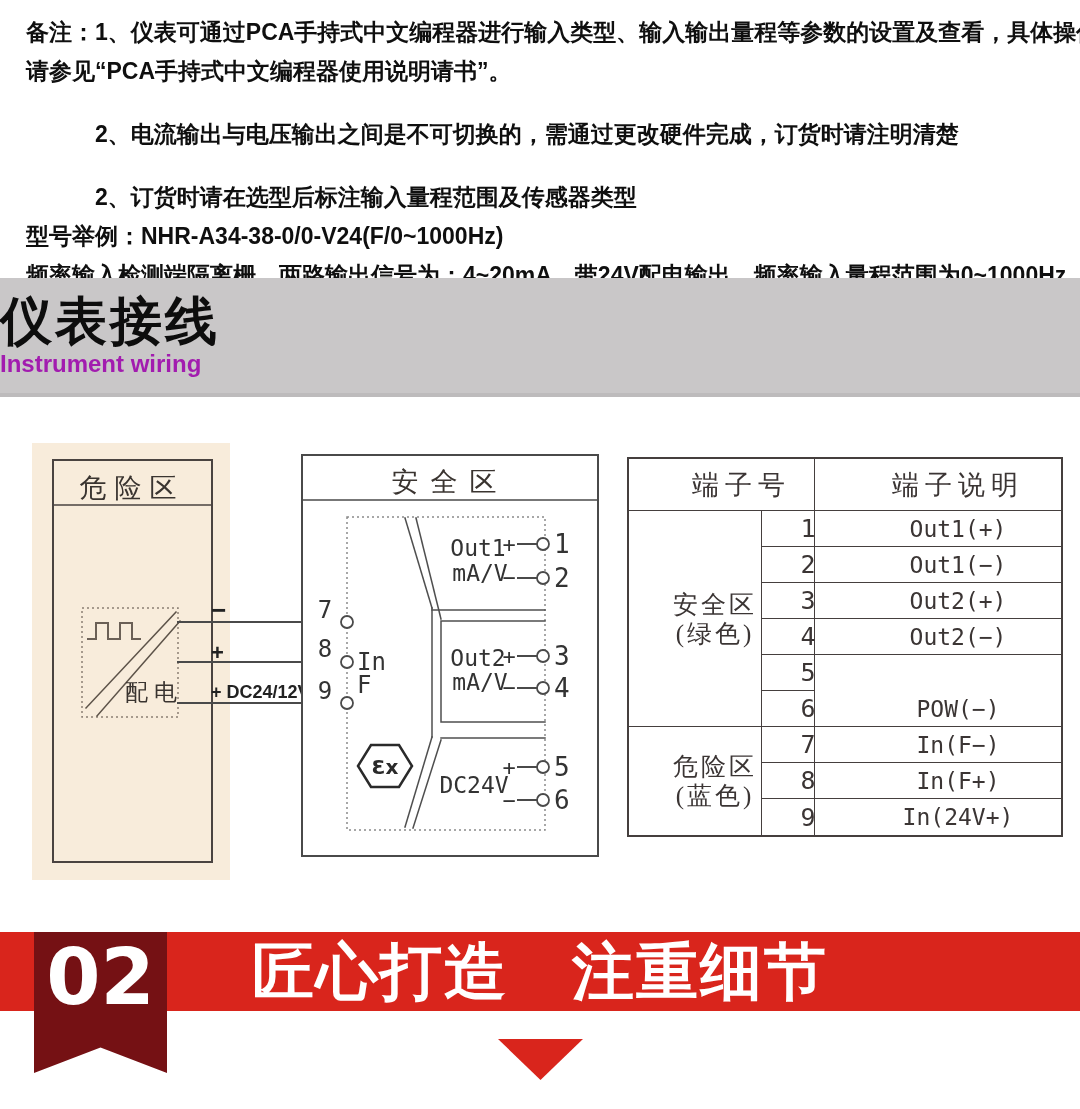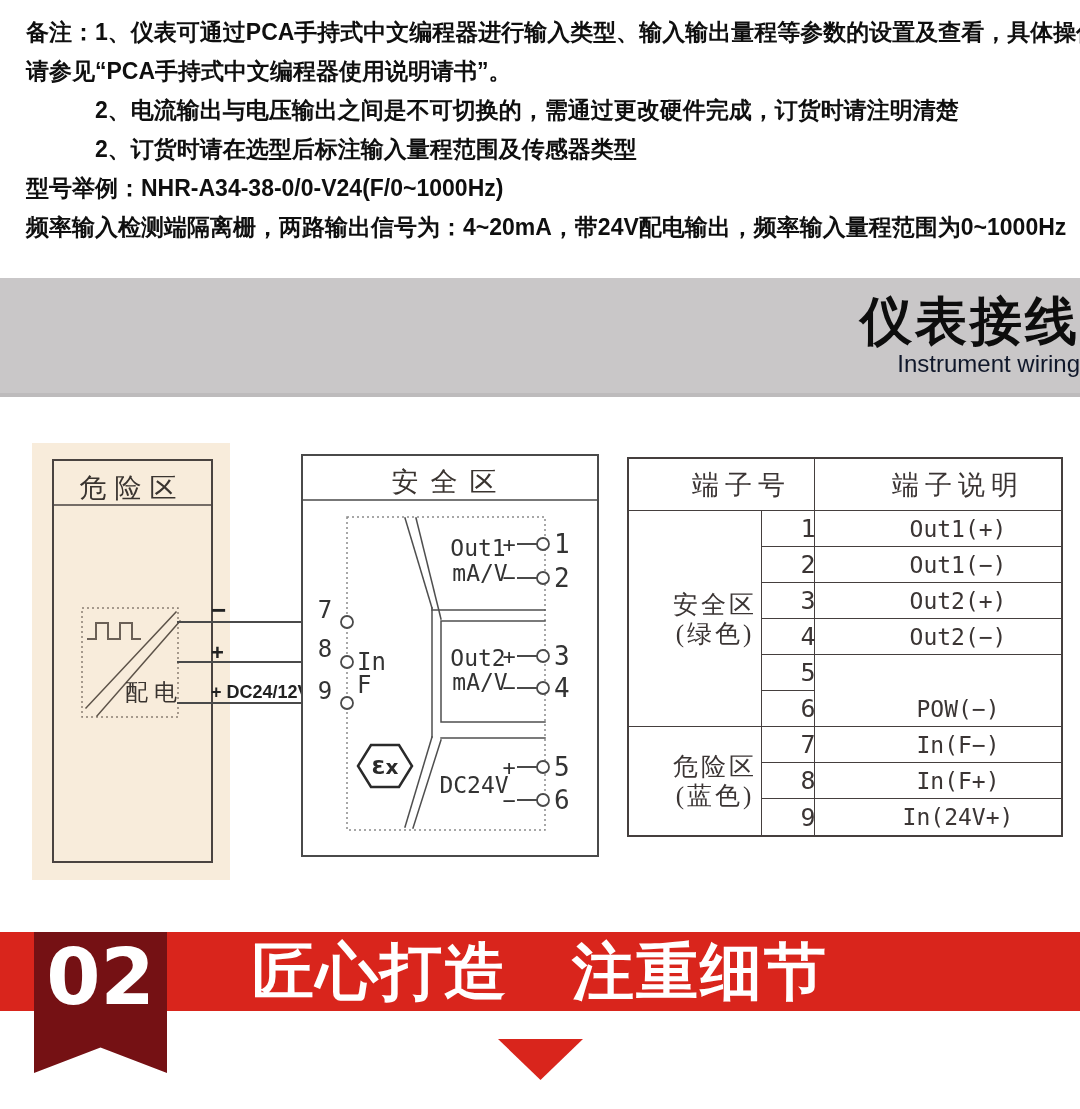--- a/index.html
+++ b/index.html
@@ -3,28 +3,28 @@
 <meta charset="utf-8">
 <style>
   html,body{margin:0;padding:0;background:#ffffff;}
   .page{position:relative;width:1080px;height:1109px;background:#fff;overflow:hidden;
         font-family:"Liberation Sans",sans-serif;}
 
   
   .notes{position:absolute;top:13px;left:26px;width:1034px;
          font-size:23px;font-weight:700;line-height:39px;color:#0f0f0f;}
   .note-line{white-space:nowrap;}
-  .note-line.indent{padding-left:69px;}
+  .note-line.indent{padding-left:69px;margin-top:24px;}
 
   
   .section-banner{position:absolute;top:278px;left:0;width:1080px;height:119px;
                   background:#c9c7c8;border-bottom:4px solid #bdbbbc;box-sizing:border-box;
-                  display:flex;flex-direction:column;align-items:flex-end;justify-content:center;}
+                  display:flex;flex-direction:column;align-items:flex-start;justify-content:center;}
   .section-banner .cn{font-size:52px;font-weight:700;color:#0d0d0d;letter-spacing:3px;line-height:56px;}
-  .section-banner .en{font-size:24px;font-weight:400;color:#0f172a;line-height:30px;}
+  .section-banner .en{font-size:24px;font-weight:700;color:#a21caf;line-height:30px;}
 
   
   .diagram{position:absolute;left:0;top:440px;width:620px;height:450px;}
   .diagram .kai{font-family:"Liberation Serif",serif;fill:#3a3430;}
   .diagram .mono{font-family:"DejaVu Sans Mono",monospace;fill:#333;}
   .diagram .blk{font-family:"Liberation Sans",sans-serif;font-weight:700;fill:#222;}
   .diagram line,.diagram polyline,.diagram path{stroke-linecap:square;}
 
   
   .ttable{position:absolute;left:627px;top:457px;width:436px;height:380px;box-sizing:border-box;

